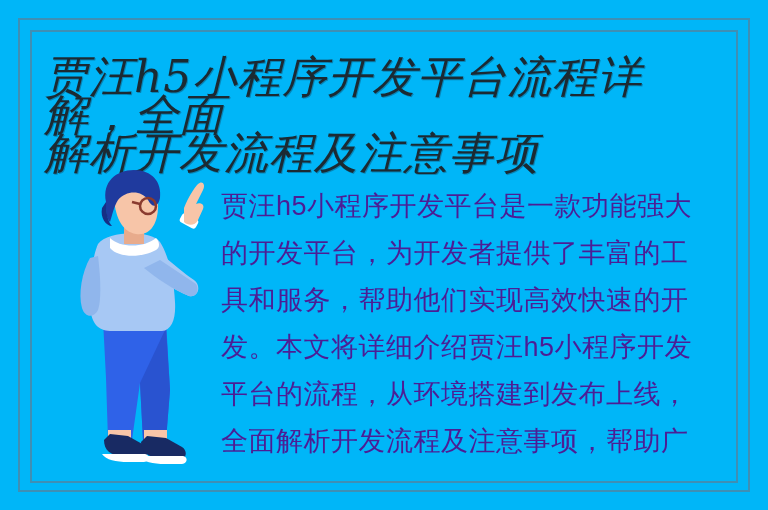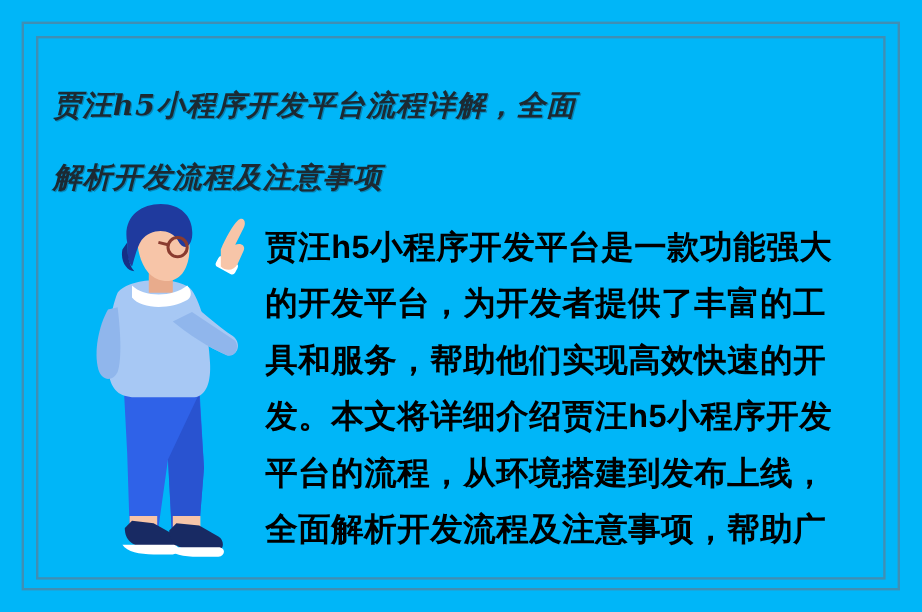--- a/index.html
+++ b/index.html
@@ -40,43 +40,42 @@
   }
 
   
   .headline {
     position: absolute;
     left: 44px;
     top: 58px;
     width: 660px;
     color: #1b2a33;
     font-family: "DejaVu Serif", "Liberation Serif", serif;
-    font-weight: bold;
+    font-weight: normal;
     font-style: italic;
-    font-size: 24px;
-    line-height: 60px;
+    font-size: 44px;
+    line-height: 38px;
     letter-spacing: 1px;
     text-shadow: 1px 1px 0 rgba(20,40,60,0.35);
     white-space: pre-line;
   }
 
   
   .body-copy {
     position: absolute;
     left: 221px;
     top: 183px;
     width: 505px;
     height: 282px;
     overflow: hidden;
-    color: #000000;
+    color: #4c1d95;
     font-size: 27px;
     line-height: 47px;
     letter-spacing: 0.5px;
     white-space: pre-line;
-    font-weight: bold;
   }
 
   
   .illustration {
     position: absolute;
     left: 48px;
     top: 168px;
     width: 170px;
     height: 300px;
   }

